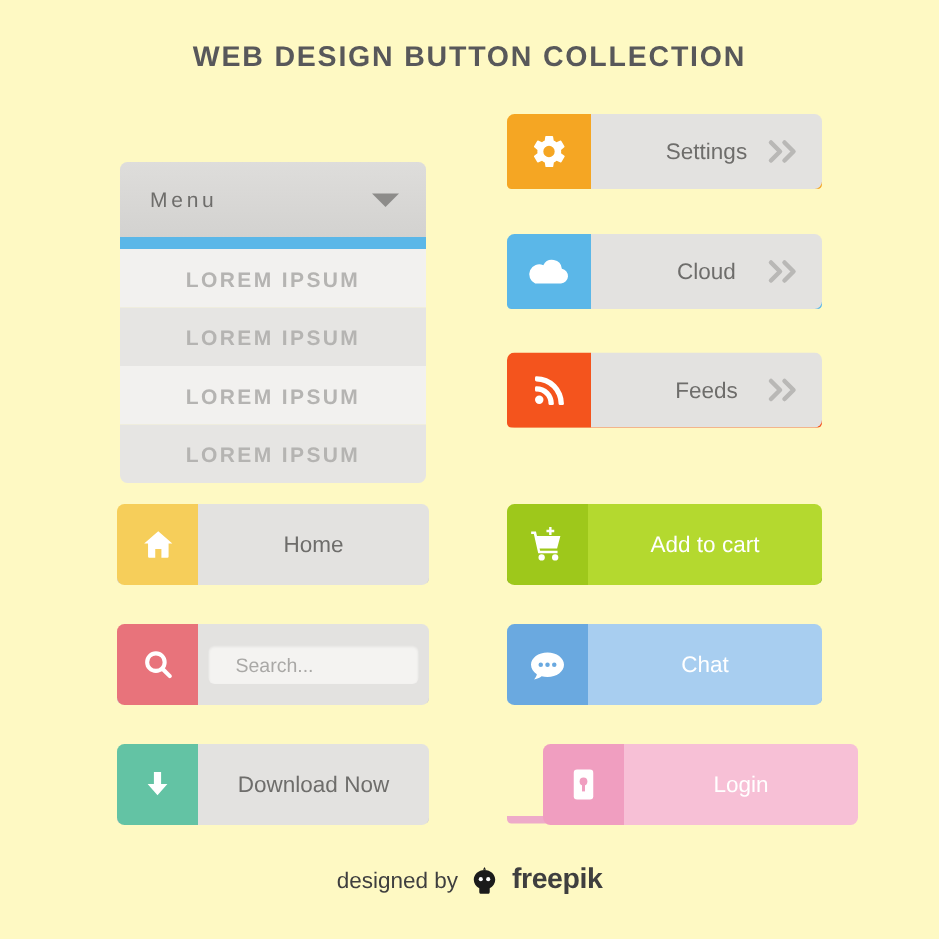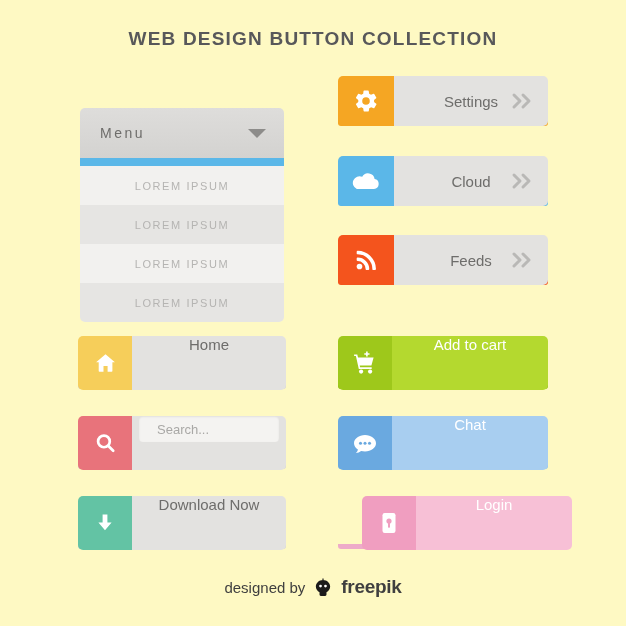--- a/index.html
+++ b/index.html
@@ -56,23 +56,24 @@
   }
   .menu-bar {
     height: 8px;
     background: #5bb7e8;
   }
   .menu-item {
     height: 39px;
     display: flex;
     align-items: center;
     justify-content: center;
-    font-size: 11px;
+    font-size: 14px;
     letter-spacing: 1.6px;
     color: #b5b4b2;
+    font-weight: bold;
   }
   .menu-item.light { background: #f2f1ef; }
   .menu-item.dark  { background: #e6e5e3; }
   .menu-item.last  { border-radius: 0 0 5px 5px; }
 
   
   .btn {
     position: absolute;
     display: flex;
     align-items: stretch;
@@ -111,21 +112,21 @@
     overflow: hidden;
     height: 54px;
   }
   .wbtn-icon {
     width: 54px;
     flex: 0 0 54px;
     display: flex; align-items: center; justify-content: center;
   }
   .wbtn-body {
     flex: 1;
-    display: flex; justify-content: center;
+    display: flex; align-items: center; justify-content: center;
     font-size: 15px;
     color: #6e6d6b;
     background: #e3e2e0;
   }
   .shadow-bar {
     position: absolute;
     height: 5px;
     background: #d2d1cf;
     border-radius: 0 0 3px 3px;
   }

